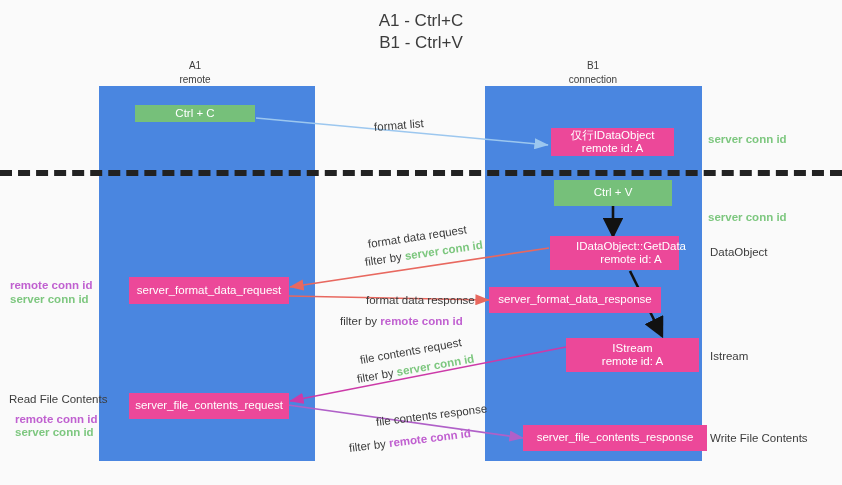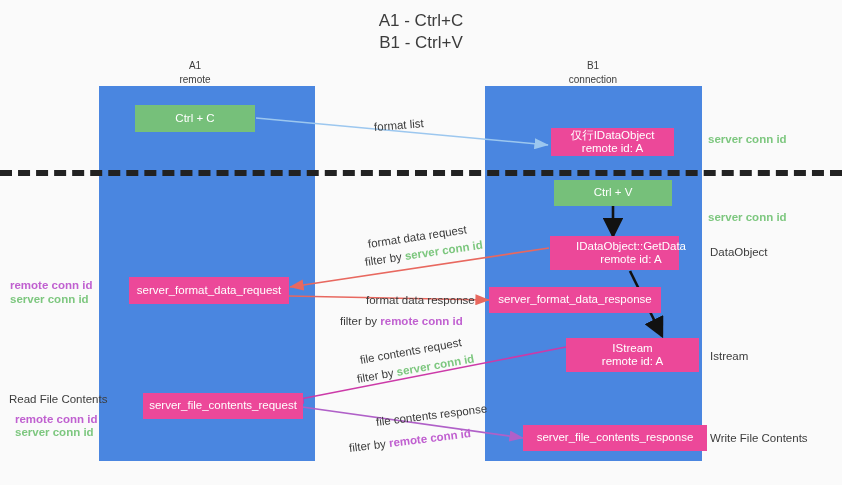--- a/index.html
+++ b/index.html
@@ -87,21 +87,21 @@
 
     <line x1="288" y1="296" x2="489" y2="300" stroke="#e8685f" stroke-width="1.6" marker-end="url(#ah-red)"></line>
 
     <line x1="566" y1="347" x2="290" y2="401" stroke="#cc3aa8" stroke-width="1.6" marker-end="url(#ah-magenta)"></line>
 
     <line x1="288" y1="405" x2="523" y2="438" stroke="#b060c8" stroke-width="1.6" marker-end="url(#ah-purple)"></line>
   </svg>
 
   <div class="dash"></div>
 
-  <div class="box green" style="left:135px;top:105px;width:120px;height:27px;">Ctrl + C</div>
+  <div class="box green" style="left:135px;top:105px;width:120px;height:17px;">Ctrl + C</div>
 
   <div class="box orange" style="left:551px;top:128px;width:123px;height:28px;flex-direction:column;">
     <span>仅行IDataObject</span>
     <span>remote id: A</span>
   </div>
 
   <div class="box green" style="left:554px;top:180px;width:118px;height:26px;">Ctrl + V</div>
 
   <div class="box orange" style="left:550px;top:236px;width:129px;height:34px;flex-direction:column;padding-left:33px;">
     <span>IDataObject::GetData</span>
@@ -110,21 +110,21 @@
 
   <div class="box orange" style="left:129px;top:277px;width:160px;height:27px;">server_format_data_request</div>
 
   <div class="box orange" style="left:489px;top:287px;width:172px;height:26px;">server_format_data_response</div>
 
   <div class="box orange" style="left:566px;top:338px;width:133px;height:34px;flex-direction:column;">
     <span>IStream</span>
     <span>remote id: A</span>
   </div>
 
-  <div class="box orange" style="left:143px;top:393px;width:160px;height:26px;">server_file_contents_request</div>
+  <div class="box orange" style="left:129px;top:393px;width:160px;height:26px;">server_file_contents_request</div>
 
   <div class="box orange" style="left:523px;top:425px;width:184px;height:26px;">server_file_contents_response</div>
 
   <div class="lbl green" style="left:708px;top:132px;">server conn id</div>
   <div class="lbl green" style="left:708px;top:210px;">server conn id</div>
   <div class="lbl blk" style="left:710px;top:245px;">DataObject</div>
   <div class="lbl blk" style="left:710px;top:349px;">Istream</div>
   <div class="lbl blk" style="left:710px;top:431px;">Write File Contents</div>
 
   <div class="lbl purple" style="left:10px;top:278px;">remote conn id</div>

